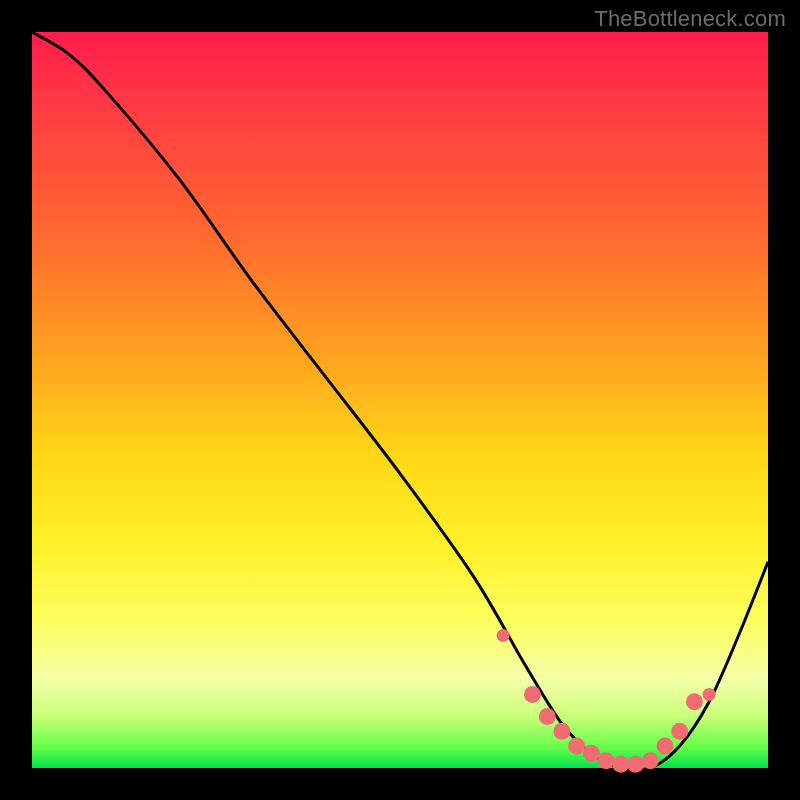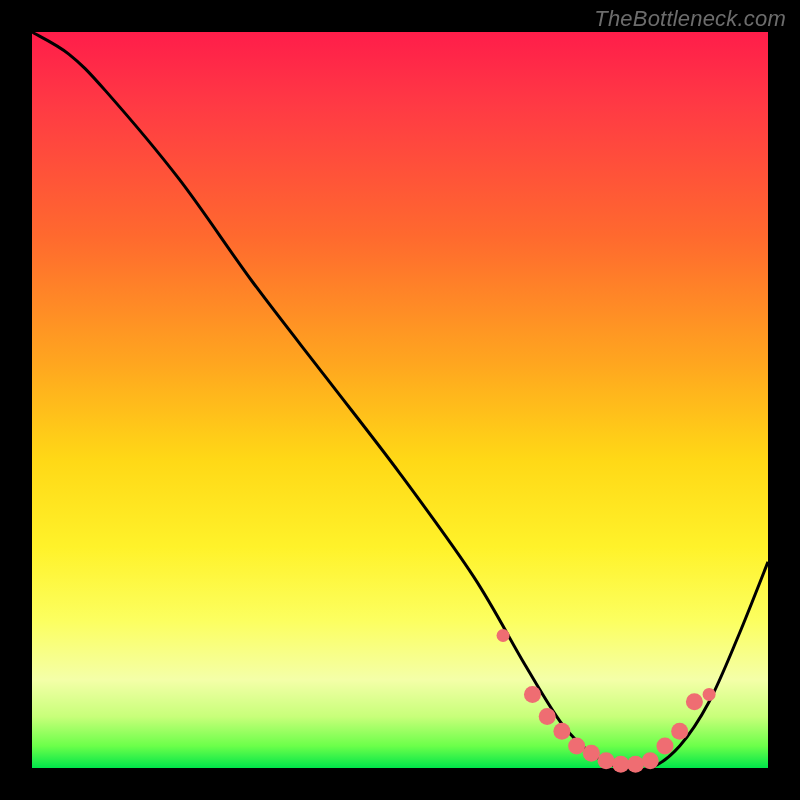--- a/index.html
+++ b/index.html
@@ -43,21 +43,20 @@
   }
   .watermark {
     position: absolute;
     top: 6px;
     right: 14px;
     color: #6c6c6c;
     font-size: 22px;
     font-weight: 500;
     letter-spacing: 0.2px;
     user-select: none;
-    font-style: italic;
   }
   svg.curve {
     position: absolute;
     left: 0;
     top: 0;
     width: 100%;
     height: 100%;
     overflow: visible;
   }
 </style>

